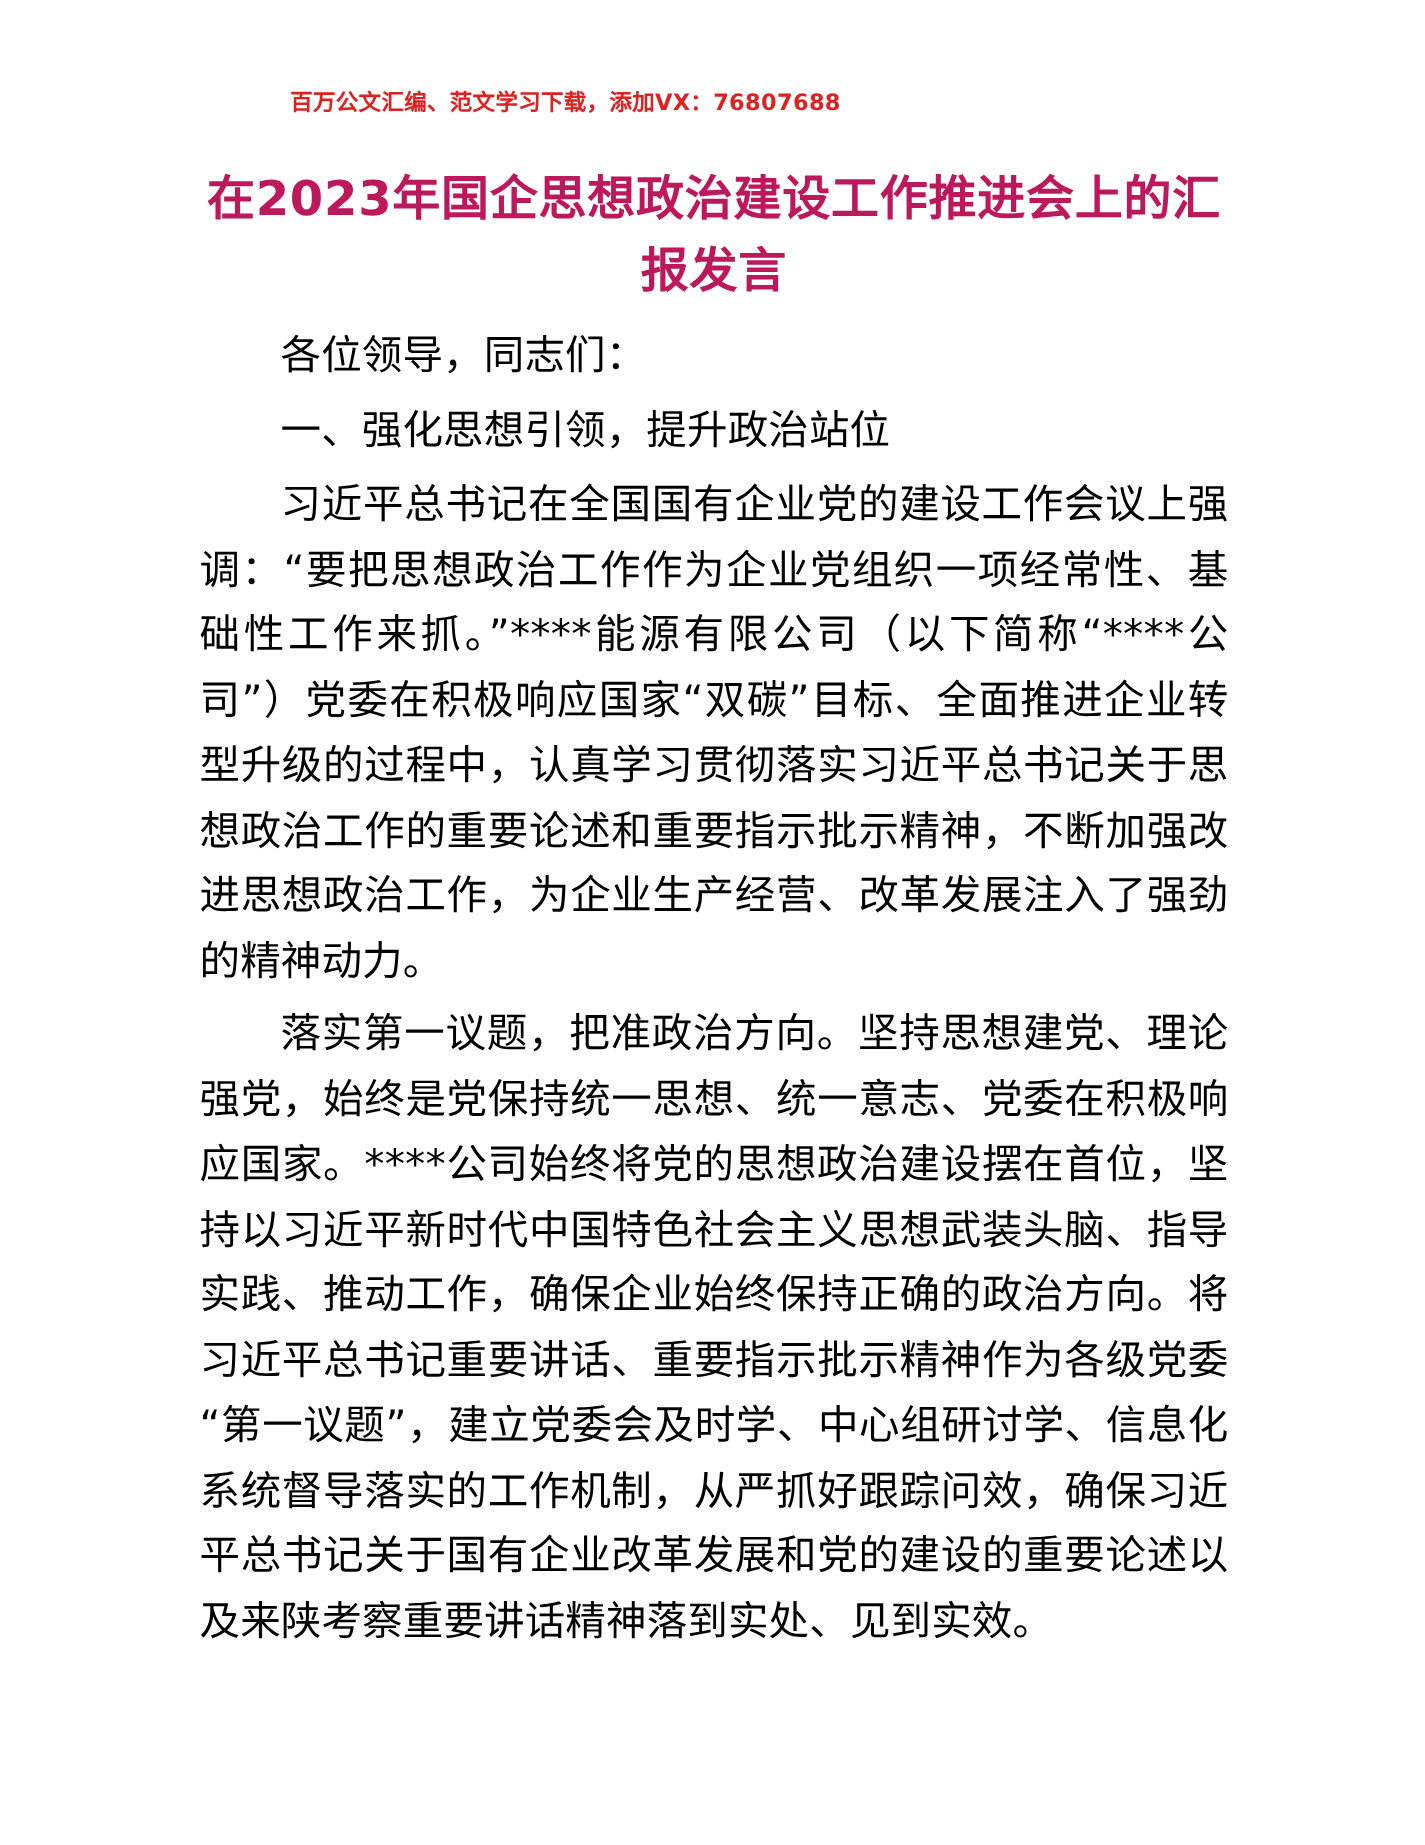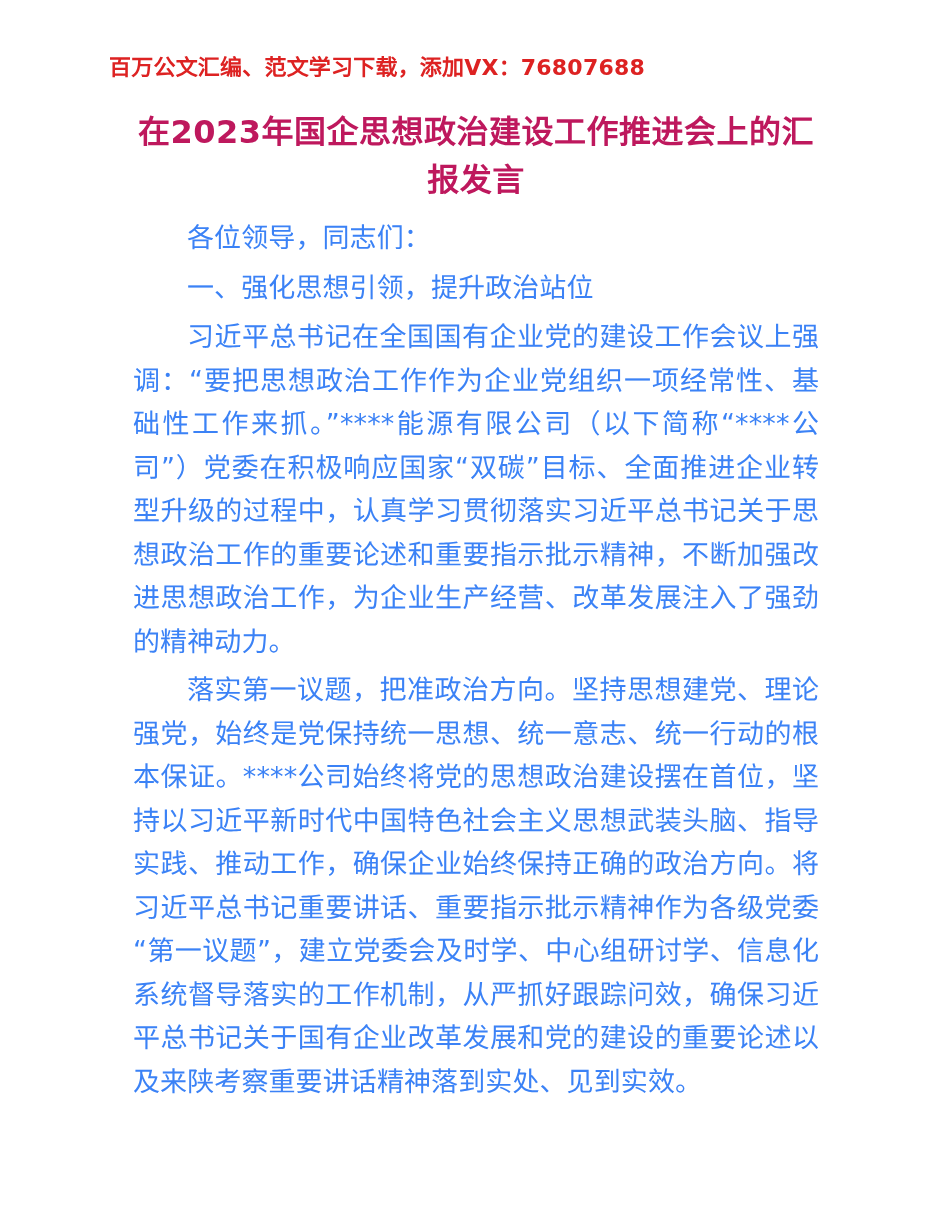--- a/index.html
+++ b/index.html
@@ -24,21 +24,21 @@
     box-sizing: border-box;
   }
 
   
   .promo-banner {
     position: absolute;
     left: 0;
     top: 52px;
     width: 754px;
     text-align: center;
-    font-size: 22px;
+    font-size: 15px;
     line-height: 32px;
     font-weight: 700;
     letter-spacing: 0.2px;
     color: #dd2222;
     white-space: nowrap;
   }
 
   
   .doc-body {
     position: absolute;
@@ -56,21 +56,21 @@
     text-align: center;
     letter-spacing: 0.5px;
     margin: 0 0 12px 0;
     padding: 0 4px;
   }
 
   
   .para {
     font-size: 27px;
     line-height: 43.5px;
-    color: #3b82f6;
+    color: #000000;
     text-align: justify;
     text-justify: inter-ideograph;
     text-indent: 2em;
     margin: 0 0 5px 0;
     letter-spacing: 0.1px;
     word-break: break-all;
   }
 
   .para.heading-para {
     margin-top: 6px;
@@ -91,17 +91,17 @@
   <div class="doc-body">
 
     <h1 class="doc-title">在2023年国企思想政治建设工作推进会上的汇报发言</h1>
 
     <p class="para">各位领导，同志们：</p>
 
     <p class="para heading-para">一、强化思想引领，提升政治站位</p>
 
     <p class="para">习近平总书记在全国国有企业党的建设工作会议上强调：“要把思想政治工作作为企业党组织一项经常性、基础性工作来抓。”****能源有限公司（以下简称“****公司”）党委在积极响应国家“双碳”目标、全面推进企业转型升级的过程中，认真学习贯彻落实习近平总书记关于思想政治工作的重要论述和重要指示批示精神，不断加强改进思想政治工作，为企业生产经营、改革发展注入了强劲的精神动力。</p>
 
-    <p class="para last-para">落实第一议题，把准政治方向。坚持思想建党、理论强党，始终是党保持统一思想、统一意志、统一行动的根本保证。****公司始终将党的思想政治建设摆在首位，坚持以习近平新时代中国特色社会主义思想武装头脑、指导实践、推动工作，确保企业始终保持正确的政治方向。将习近平总书记重要讲话、重要指示批示精神作为各级党委“第一议题”，建立党委会及时学、中心组研讨学、信息化系统督导落实的工作机制，从严抓好跟踪问效，确保习近平总书记关于国有企业改革发展和党的建设的重要论述以及来陕考察重要讲话精神落到实处、见到实效。</p>
+    <p class="para last-para">落实第一议题，把准政治方向。坚持思想建党、理论强党，始终是党保持统一思想、统一意志、党委在积极响应国家。****公司始终将党的思想政治建设摆在首位，坚持以习近平新时代中国特色社会主义思想武装头脑、指导实践、推动工作，确保企业始终保持正确的政治方向。将习近平总书记重要讲话、重要指示批示精神作为各级党委“第一议题”，建立党委会及时学、中心组研讨学、信息化系统督导落实的工作机制，从严抓好跟踪问效，确保习近平总书记关于国有企业改革发展和党的建设的重要论述以及来陕考察重要讲话精神落到实处、见到实效。</p>
 
   </div>
 
 </div>
 
 </body></html>

